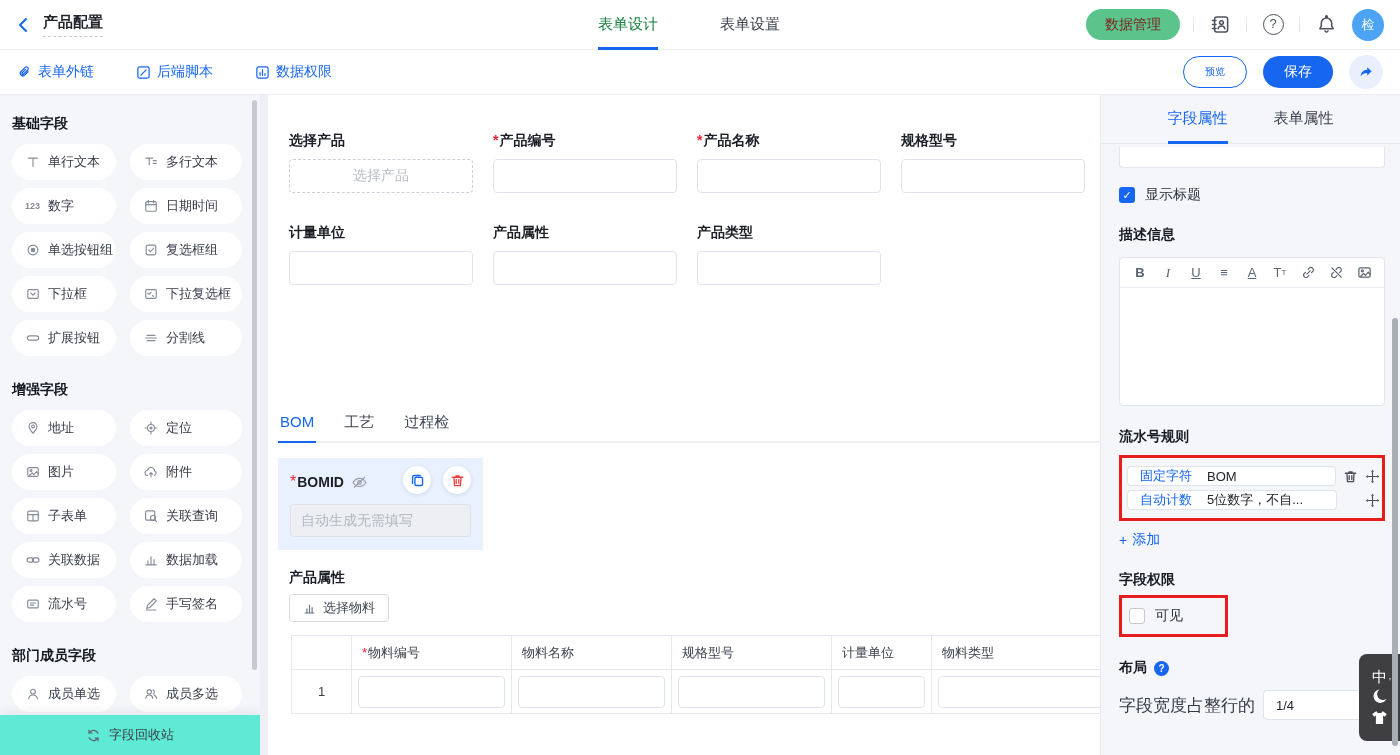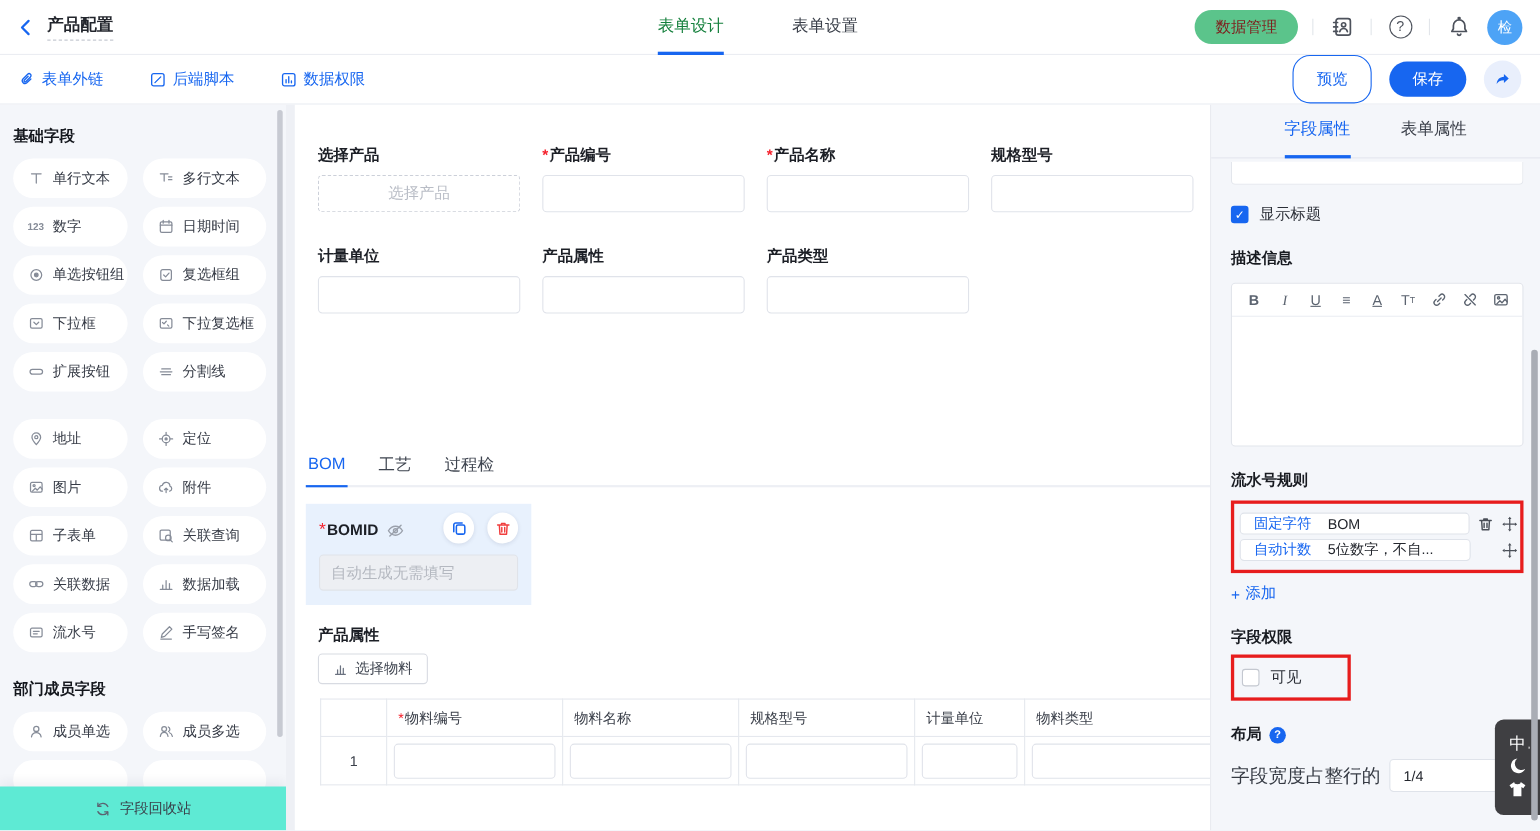--- a/index.html
+++ b/index.html
@@ -18,21 +18,21 @@
   .btn-green { background:#5bc48b; color:#7f1d1d; border:none; border-radius:17px; height:31px; padding:0 19px; font-size:14px; cursor:pointer; }
   .tb-divider { width:1px; height:15px; background:#e2e5ea; }
   .icon-btn { display:flex; align-items:center; justify-content:center; width:26px; height:26px; cursor:pointer; color:#4d525c; }
   .help-circle { width:21px; height:21px; border:1.4px solid #4d525c; border-radius:50%; font-size:13px; line-height:18px; text-align:center; color:#4d525c; }
   .avatar { width:32px; height:32px; border-radius:50%; background:#4da3f6; color:#fff; font-size:13px; display:flex; align-items:center; justify-content:center; cursor:pointer; }
 
   
   .subbar { height:45px; background:#fff; display:flex; align-items:center; padding:0 17px; border-bottom:1px solid #eceef3; position:relative; z-index:9; }
   .subbar-link { display:flex; align-items:center; gap:6px; color:#1766f0; font-size:14px; margin-right:42px; cursor:pointer; }
   .subbar-right { margin-left:auto; display:flex; align-items:center; gap:16px; }
-  .btn-preview { background:#fff; border:1px solid #1766f0; color:#1766f0; border-radius:16px; height:44px; padding:0 21px; font-size:14px; cursor:pointer; }
+  .btn-preview { background:#fff; border:1px solid #1766f0; color:#1766f0; border-radius:16px; height:32px; padding:0 21px; font-size:10px; cursor:pointer; }
   .btn-save { background:#1766f0; border:none; color:#fff; border-radius:16px; height:32px; padding:0 21px; font-size:14px; cursor:pointer; }
   .btn-share { width:34px; height:34px; border-radius:50%; background:#e9effc; border:none; display:flex; align-items:center; justify-content:center; cursor:pointer; }
 
   
   .main { display:flex; height:660px; }
 
   
   .sidebar { width:260px; background:#f4f6fa; position:relative; padding-top:20px; overflow:hidden; flex:none; }
   .sb-heading { font-size:14px; font-weight:700; color:#14171d; margin:0 0 11px 12px; }
   .pill-grid { display:grid; grid-template-columns:104px 112px; column-gap:14px; row-gap:8px; margin-left:12px; margin-bottom:25px; }
@@ -282,20 +282,21 @@
         <div class="pill">
           <span class="ic">
               <svg width="14" height="14" viewBox="0 0 16 16" fill="none" stroke="currentColor" stroke-width="1.3" stroke-linecap="round">
                 <path d="M3.5 5h9M2 8h12M3.5 11h9"></path>
               </svg>
             </span>
           <span>分割线</span>
         </div>
       </div>
 
+      <div class="sb-heading">增强字段</div>
       <div class="pill-grid">
         <div class="pill">
           <span class="ic">
               <svg width="14" height="14" viewBox="0 0 16 16" fill="none" stroke="currentColor" stroke-width="1.3" stroke-linejoin="round">
                 <path d="M8 14c3-3.4 4.5-5.7 4.5-7.7a4.5 4.5 0 1 0-9 0C3.5 8.3 5 10.6 8 14z"></path>
                 <circle cx="8" cy="6.2" r="1.6"></circle>
               </svg>
             </span>
           <span>地址</span>
         </div>

